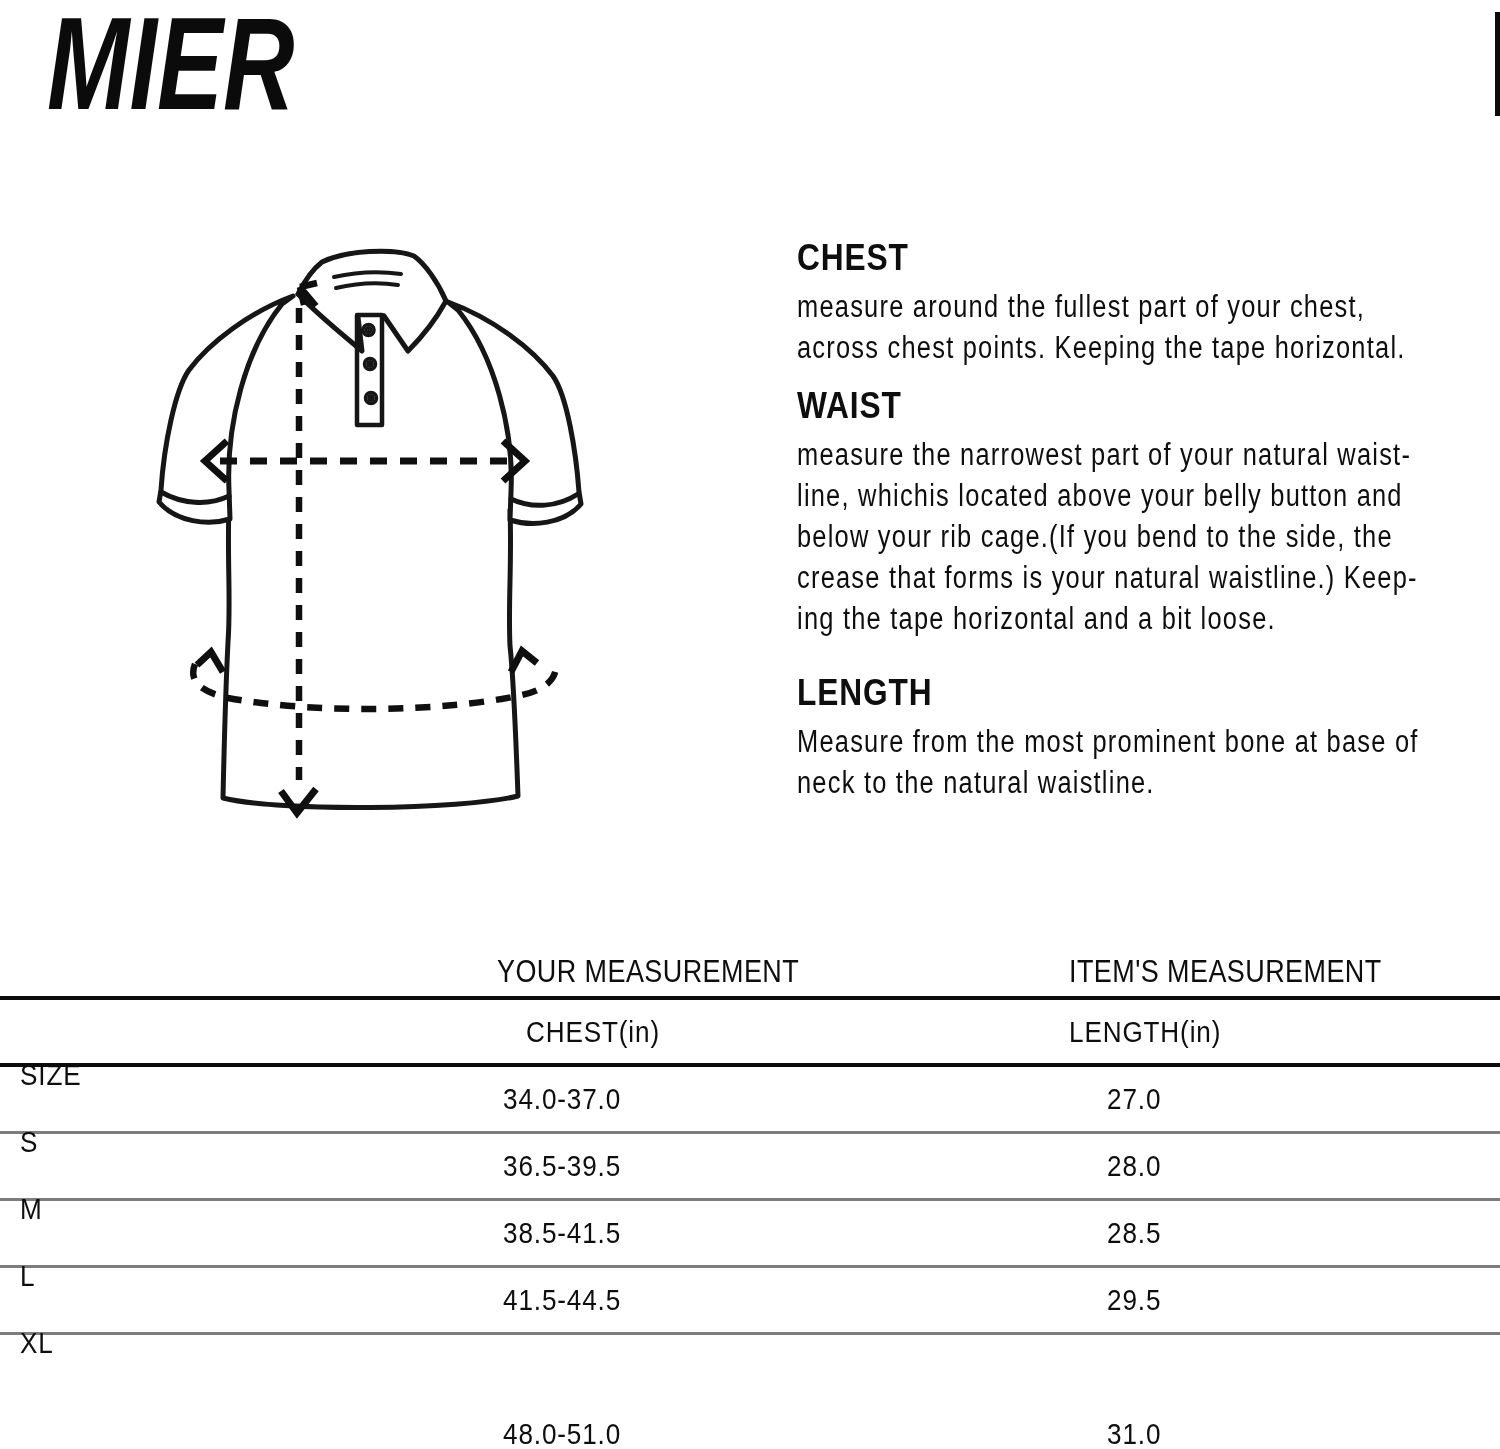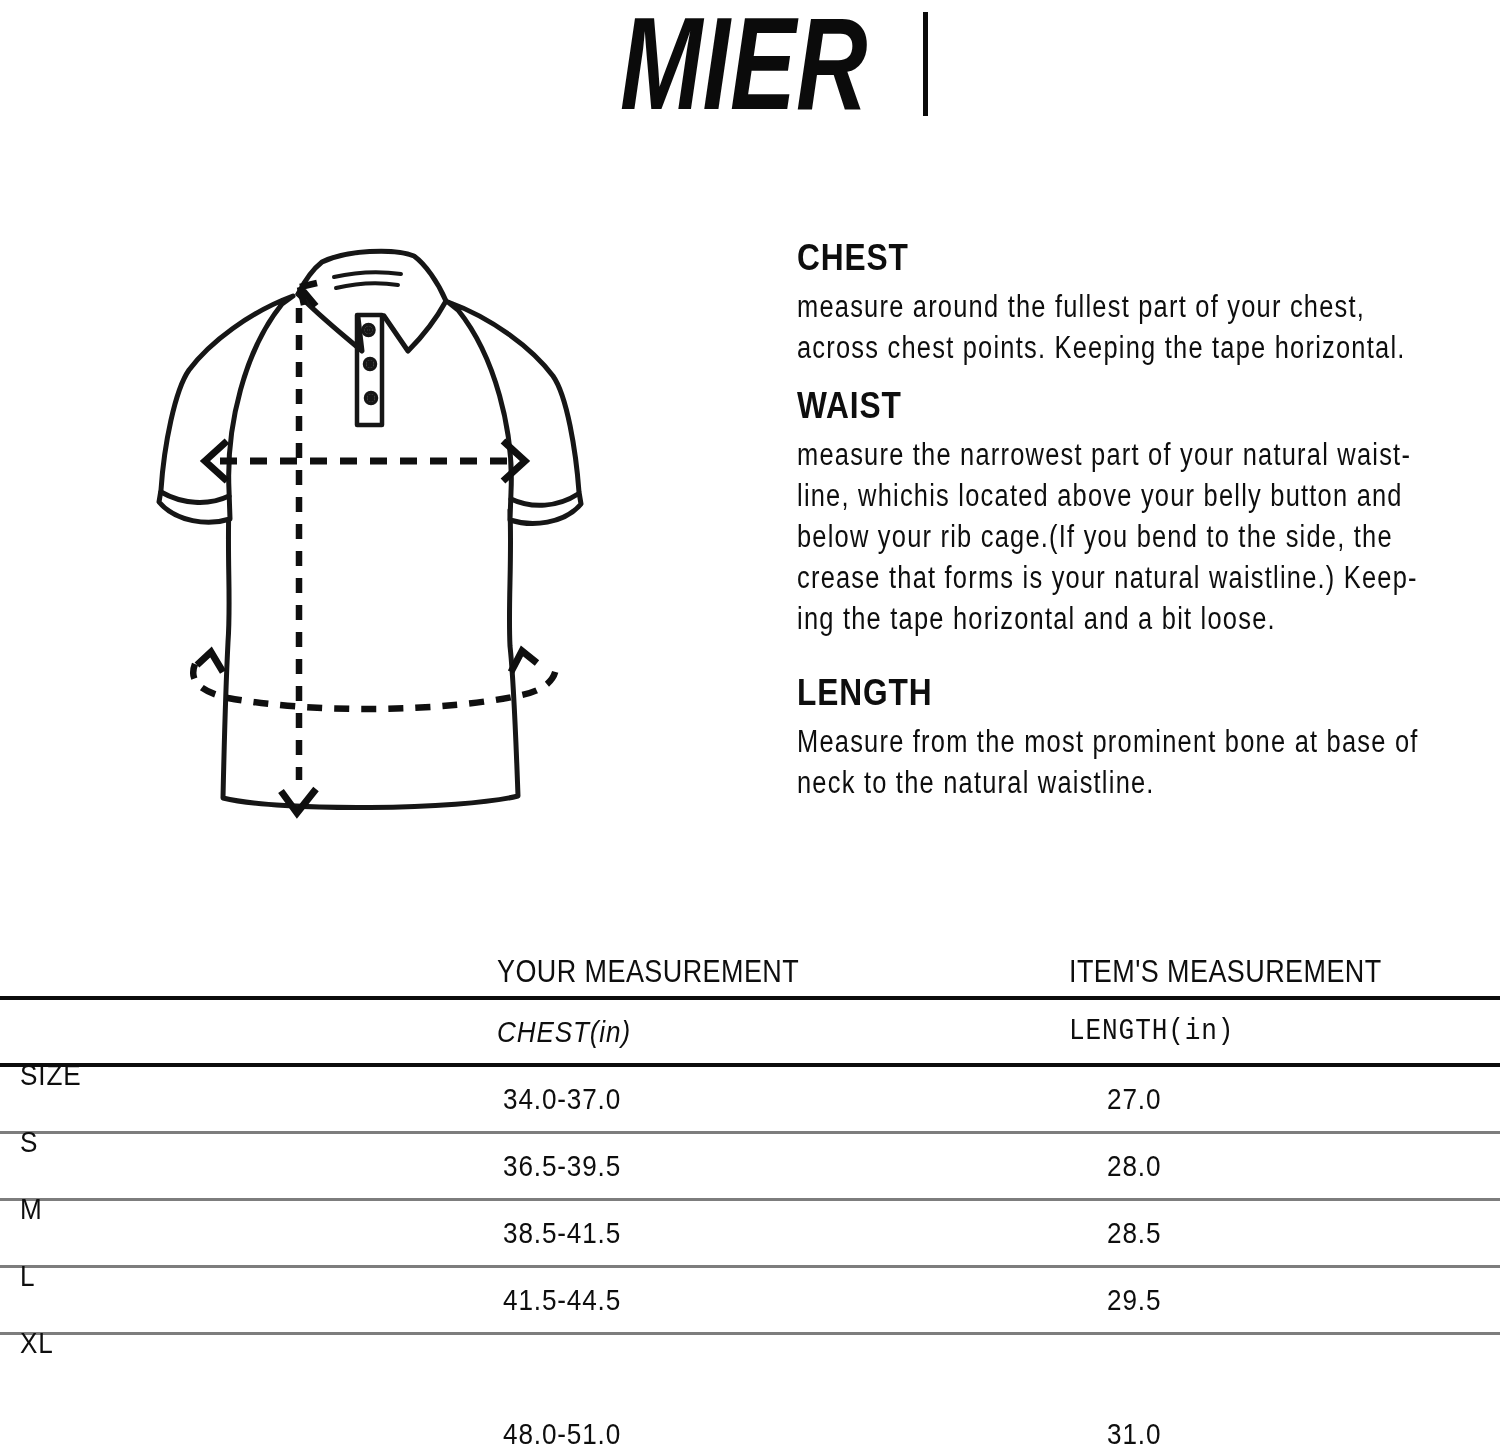--- a/index.html
+++ b/index.html
@@ -1,21 +1,21 @@
 <!DOCTYPE html>
 <html><head>
 <meta charset="utf-8">
 <style>
   html,body{margin:0;padding:0;background:#fff;}
   .page{position:relative;width:1500px;height:1449px;overflow:hidden;background:#ffffff;
         font-family:"Liberation Sans", sans-serif;color:#0e0e0e;}
 
   
   .title-row{position:absolute;top:4px;left:3px;right:0;height:120px;
-             display:flex;justify-content:center;align-items:center;gap:45px;margin-left:44px;}
+             display:flex;justify-content:space-between;align-items:center;gap:45px;margin-left:44px;}
   .tw{display:flex;align-items:center;height:120px;overflow:visible;}
   .ti{display:inline-block;font-style:italic;font-weight:bold;font-size:132px;line-height:1;
       transform-origin:left center;white-space:nowrap;color:#0b0b0b;}
   .tbar{width:5px;height:104px;background:#0b0b0b;flex:0 0 auto;}
 
   
   .shirt{position:absolute;left:130px;top:220px;width:500px;height:640px;}
 
   
   .guide{position:absolute;left:797px;top:236px;width:700px;}
@@ -31,22 +31,22 @@
   .ghead{position:absolute;top:948px;height:48px;line-height:48px;font-size:31px;font-weight:normal;letter-spacing:.5px;}
   .g-your{left:497px;}
   .g-item{left:1069px;}
   .hline{position:absolute;left:0;width:1500px;background:#0c0c0c;height:4px;}
   .hl1{top:996px;}
   .hl2{top:1063px;}
   .thead-row{position:absolute;top:1000px;left:0;width:1500px;height:63px;line-height:63px;font-size:30px;letter-spacing:1px;}
   .trow{position:absolute;left:0;width:1500px;height:64px;line-height:64px;font-size:30px;letter-spacing:1px;
         border-bottom:3px solid #7d7d7d;}
   .c-size{position:absolute;left:20px;margin-top:43px;}
-  .c-chest{position:absolute;left:497px;font-style:italic;}
-  .c-length{position:absolute;left:1069px;font-family:Liberation Mono, monospace;}
+  .c-chest{position:absolute;left:526px;}
+  .c-length{position:absolute;left:1069px;}
   .v-chest{position:absolute;left:503px;}
   .v-length{position:absolute;left:1107px;}
 </style>
 </head>
 <body>
 <div class="page">
 
   <div class="title-row">
     <span class="tw" style="width:258px">
         <span class="ti" style="transform:scaleX(.75)">MIER</span>

